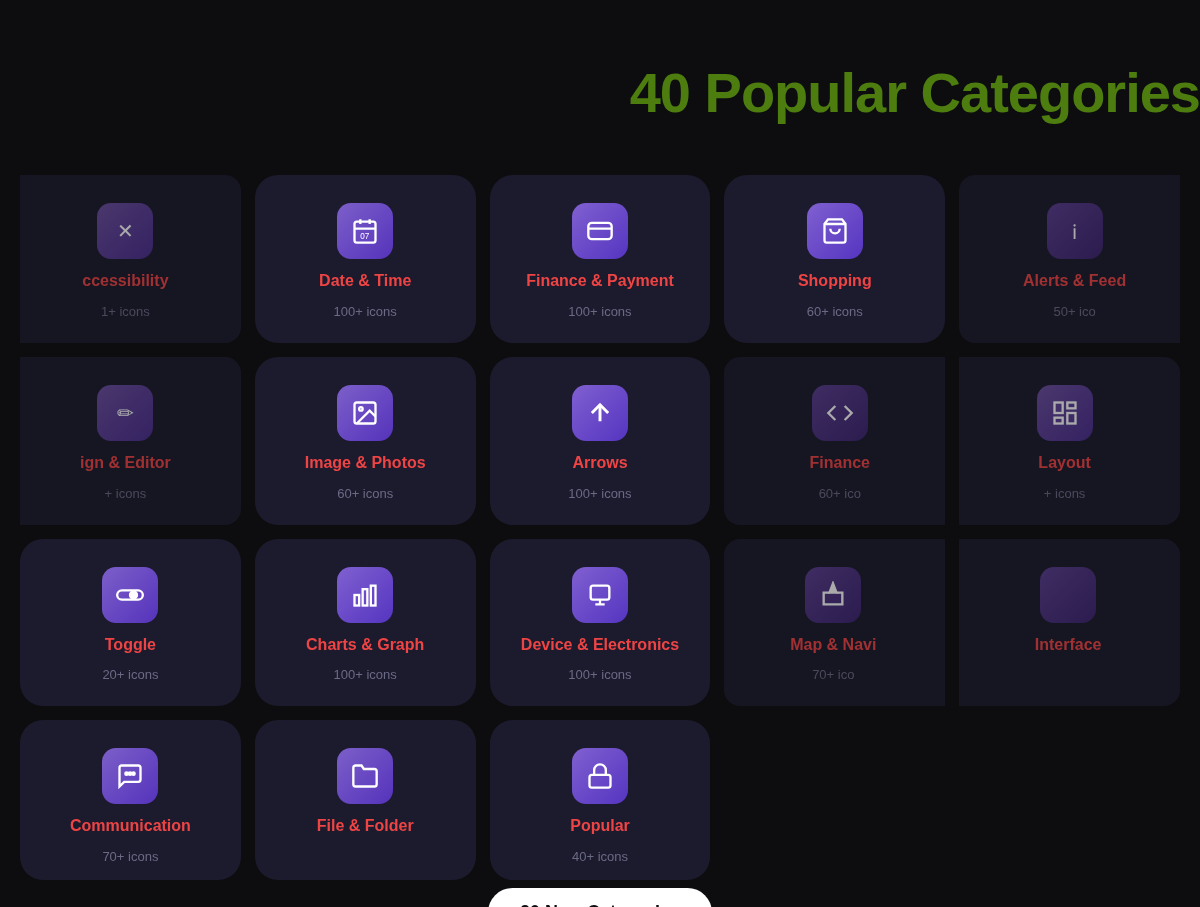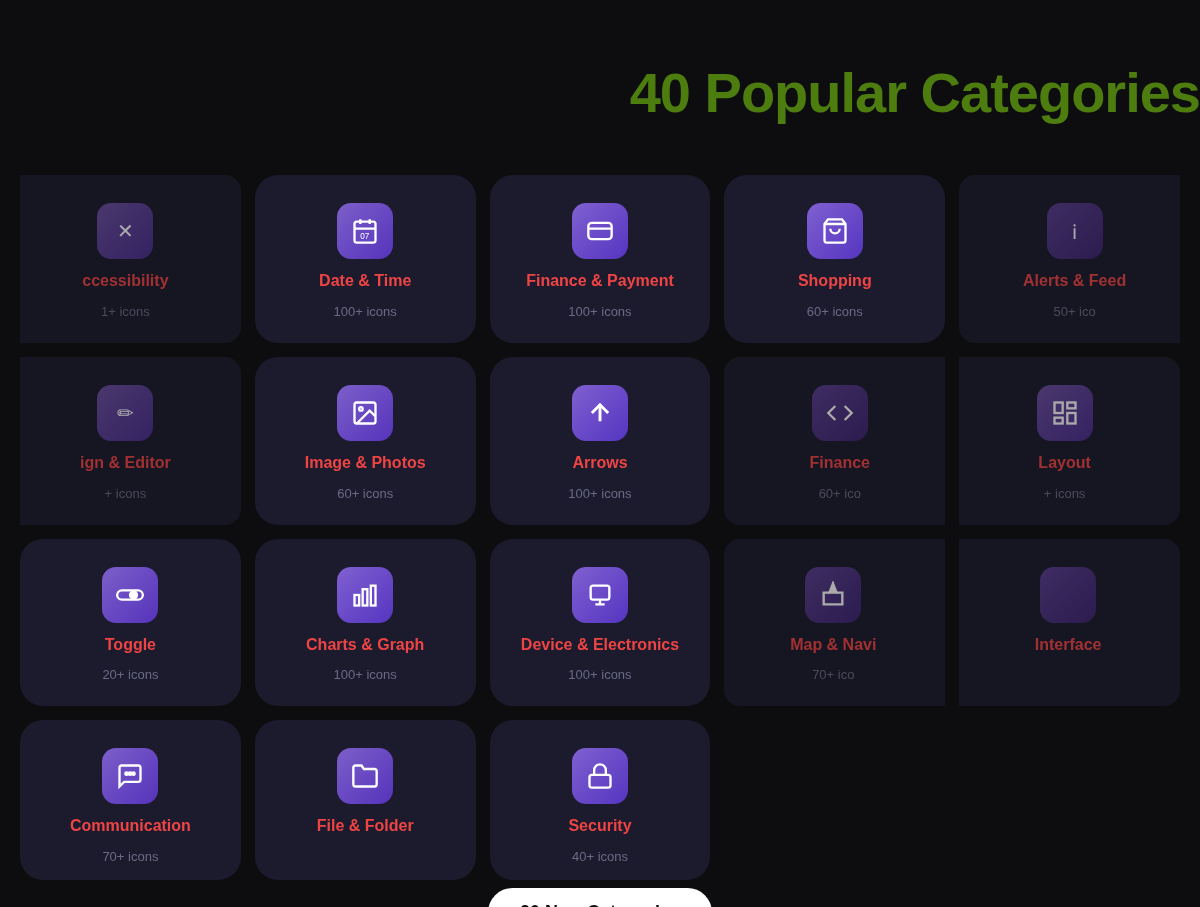--- a/index.html
+++ b/index.html
@@ -256,21 +256,21 @@
         </div>
         <div class="card-title">File &amp; Folder</div>
       </div>
       <div class="card" style="padding-bottom: 16px;">
         <div class="card-icon-wrapper" style="background: linear-gradient(135deg, rgb(128, 96, 208), rgb(85, 53, 192));">
           <svg width="28" height="28" viewBox="0 0 24 24" fill="none" stroke="white" stroke-width="2">
             <rect x="3" y="11" width="18" height="11" rx="2"></rect>
             <path d="M7 11V7a5 5 0 0110 0v4"></path>
           </svg>
         </div>
-        <div class="card-title">Security</div>
+        <div class="card-title">Popular</div>
         <div class="card-subtitle">40+ icons</div>
       </div>
     </div>
 
   <div class="new-badge-wrapper">
     <div class="new-badge">20 New Categories</div>
   </div>
 </div>
 
 </body></html>

